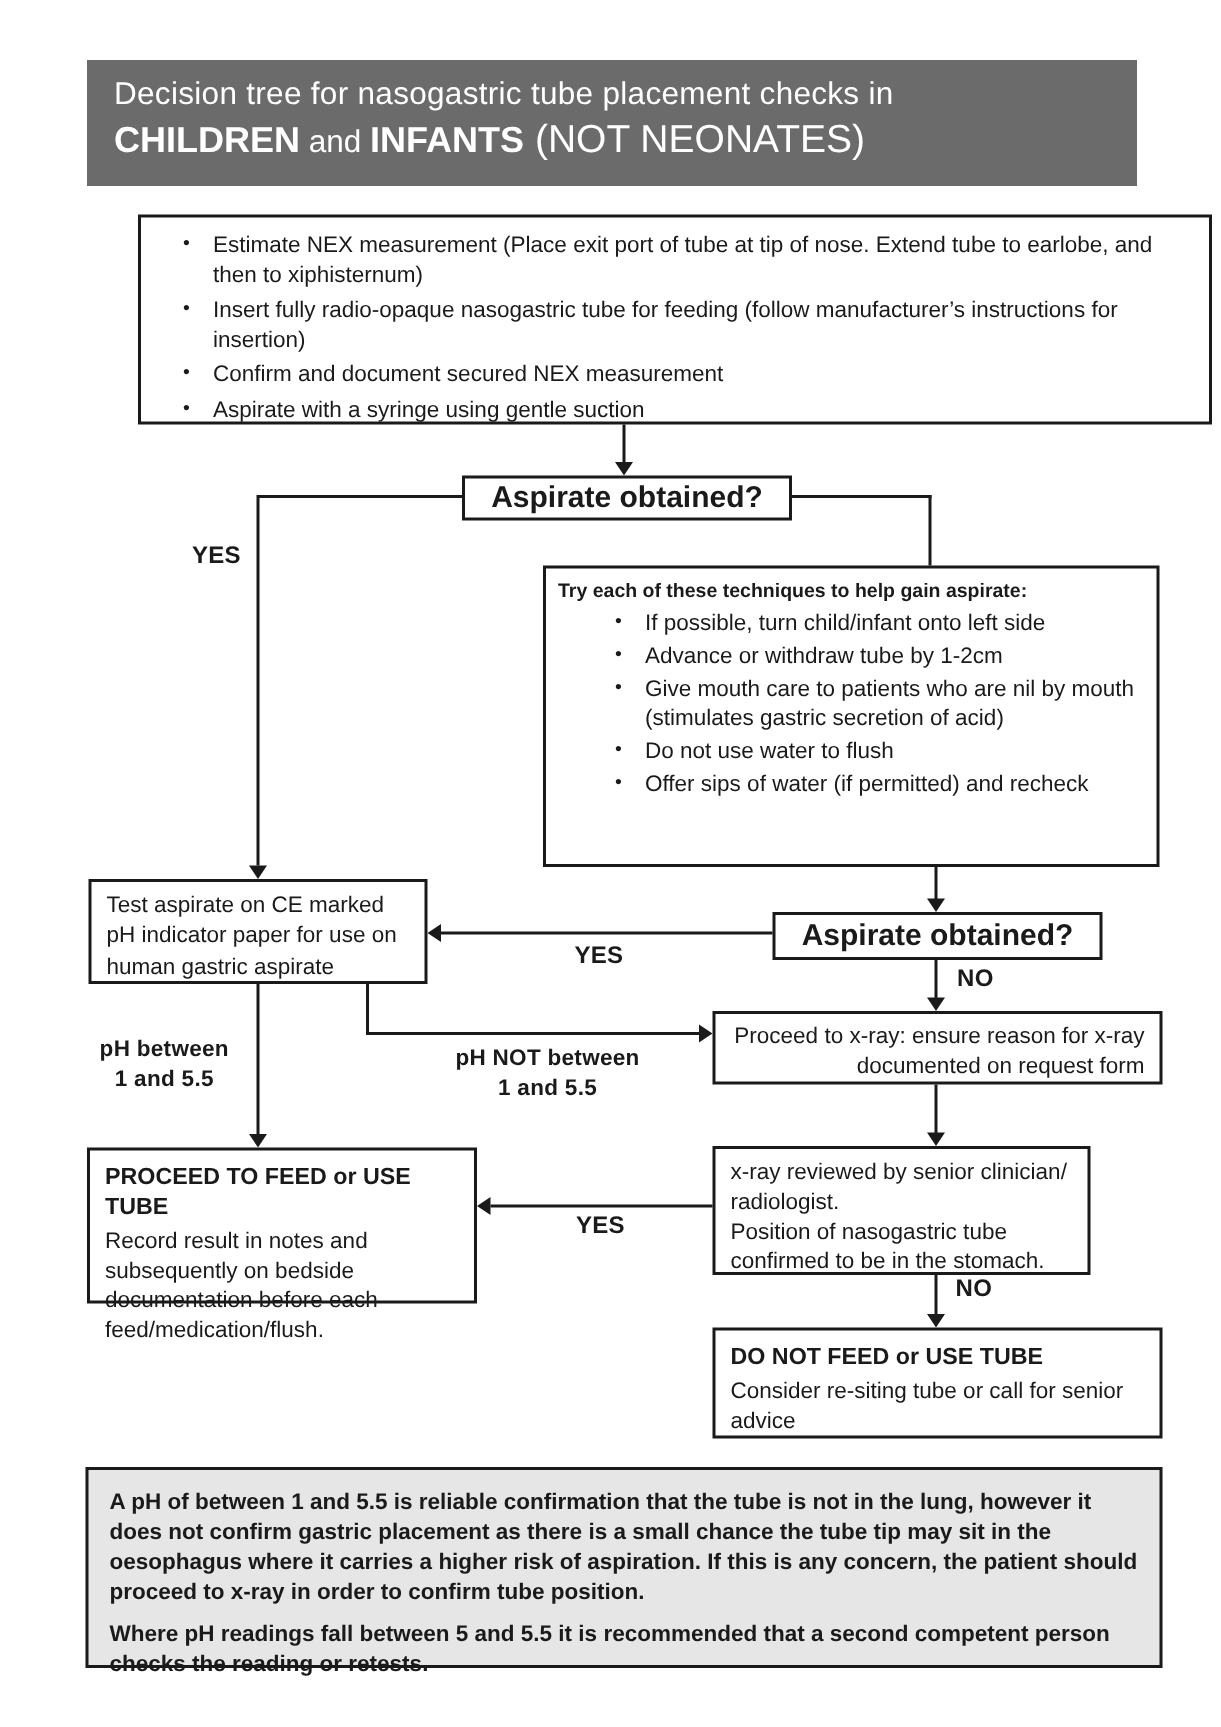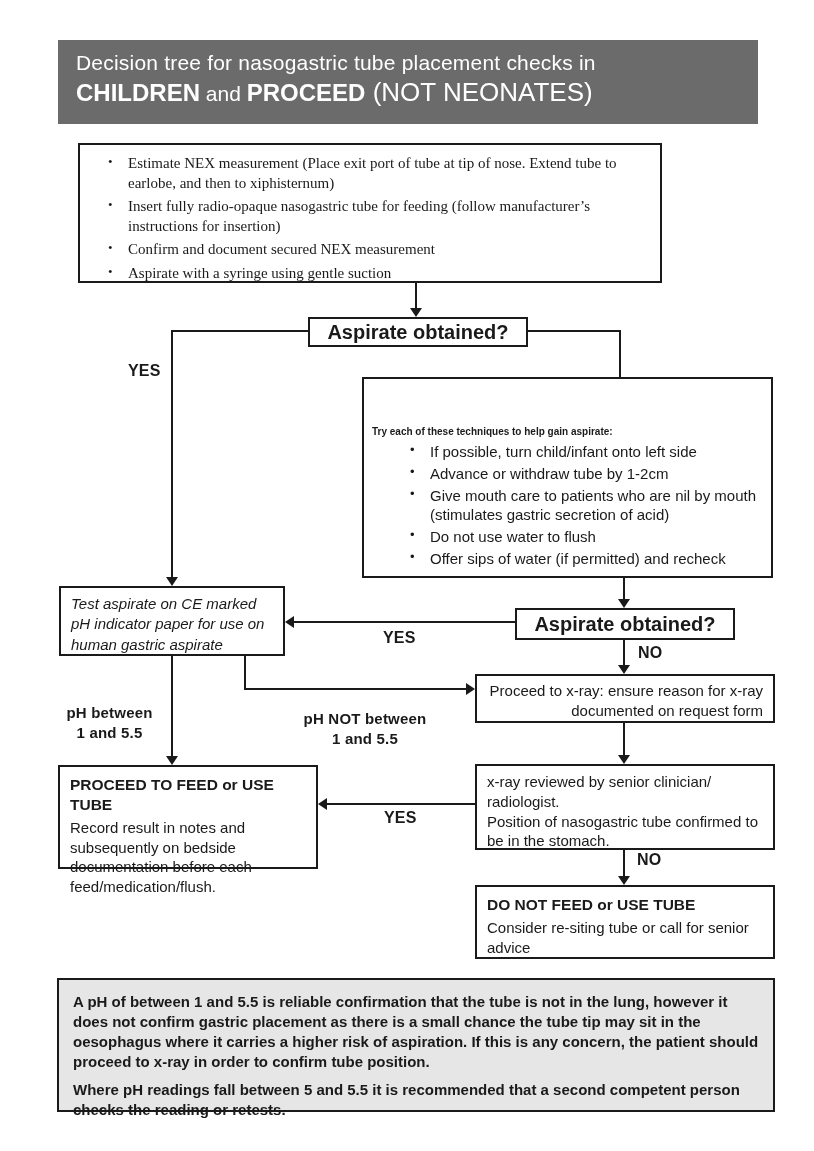--- a/index.html
+++ b/index.html
@@ -36,42 +36,42 @@
     position:absolute; background:var(--box-bg); border:2px solid var(--line);
     box-sizing:border-box; font-weight:700; font-size:20px;
     display:flex; align-items:center; justify-content:center;
   }
   .vline,.hline{position:absolute; background:var(--line);}
   .arr{position:absolute; width:0; height:0;}
   .arr-down{border-left:6px solid transparent; border-right:6px solid transparent; border-top:9px solid var(--line);}
   .arr-left{border-top:6px solid transparent; border-bottom:6px solid transparent; border-right:9px solid var(--line);}
   .arr-right{border-top:6px solid transparent; border-bottom:6px solid transparent; border-left:9px solid var(--line);}
   .elabel{position:absolute; font-weight:700; font-size:16px; letter-spacing:.2px;}
-  .elabel.center{text-align:center; font-size:15px; line-height:1.3;margin-top:13px;}
+  .elabel.center{text-align:center; font-size:15px; line-height:1.3;}
   .btitle{font-weight:700; font-size:15.5px; margin:0 0 3px 0;}
   .note{
     position:absolute; background:var(--note-bg); border:2px solid var(--line);
     box-sizing:border-box; padding:12px 14px; font-weight:700; font-size:15px; line-height:1.33;
   }
   .note p{margin:0 0 8px 0;}
   .note p:last-child{margin:0;}
-  .ttl-nowrap{white-space:nowrap; font-size:10px;margin-top:40px;}
+  .ttl-nowrap{white-space:nowrap; font-size:13px;}
   p.tight{margin:0;}
 </style>
 </head>
 <body>
 
 <div class="stage">
 
   <div class="header">
     <div class="l1">Decision tree for nasogastric tube placement checks in</div>
-    <div class="l2"><span class="big">CHILDREN</span><span> and </span><span class="big">PROCEED</span><span class="small"> (NOT NEONATES)</span></div>
+    <div class="l2"><span class="big">CHILDREN</span><span> and </span><span class="big">INFANTS</span><span class="small"> (NOT NEONATES)</span></div>
   </div>
 
-  <div class="box" style="left:78px; top:143px; width:584px; height:140px; padding:9px 8px;font-family:Liberation Serif, serif;">
+  <div class="box" style="left:92px; top:143px; width:716px; height:140px; padding:9px 8px;">
     <ul class="blist">
       <li>Estimate NEX measurement (Place exit port of tube at tip of nose. Extend tube to earlobe, and then to xiphisternum)</li>
       <li>Insert fully radio-opaque nasogastric tube for feeding (follow manufacturer’s instructions for insertion)</li>
       <li>Confirm and document secured NEX measurement</li>
       <li>Aspirate with a syringe using gentle suction</li>
     </ul>
   </div>
 
   <div class="decision" style="left:308px; top:317px; width:220px; height:30px;">Aspirate obtained?</div>
 
@@ -79,27 +79,27 @@
     <div class="btitle ttl-nowrap">Try each of these techniques to help gain aspirate:</div>
     <ul class="blist" style="margin-left:18px;">
       <li style="margin-bottom:3px;">If possible, turn child/infant onto left side</li>
       <li style="margin-bottom:3px;">Advance or withdraw tube by 1-2cm</li>
       <li style="margin-bottom:3px;">Give mouth care to patients who are nil by mouth (stimulates gastric secretion of acid)</li>
       <li style="margin-bottom:3px;">Do not use water to flush</li>
       <li>Offer sips of water (if permitted) and recheck</li>
     </ul>
   </div>
 
-  <div class="box" style="left:59px; top:586px; width:226px; height:70px; padding:6px 10px; line-height:1.35;font-style:italic;">Test aspirate on CE marked pH indicator paper for use on human gastric aspirate</div>
+  <div class="box" style="left:59px; top:586px; width:226px; height:70px; padding:6px 10px; line-height:1.35;">Test aspirate on CE marked pH indicator paper for use on human gastric aspirate</div>
 
   <div class="decision" style="left:515px; top:608px; width:220px; height:32px;">Aspirate obtained?</div>
 
   <div class="box" style="left:475px; top:674px; width:300px; height:49px; padding:5px 10px; line-height:1.32;text-align:right;">Proceed to x-ray: ensure reason for x-ray documented on request form</div>
 
-  <div class="box" style="left:475px; top:764px; width:300px; height:86px; padding:6px 10px; line-height:1.32;">
+  <div class="box" style="left:475px; top:764px; width:252px; height:86px; padding:6px 10px; line-height:1.32;">
     <p class="tight">x-ray reviewed by senior clinician/</p>
     <p class="tight">radiologist.</p>
     <p class="tight">Position of nasogastric tube confirmed to be in the stomach.</p>
   </div>
 
   <div class="box" style="left:58px; top:765px; width:260px; height:104px; padding:8px 10px; line-height:1.3;">
     <div class="btitle">PROCEED TO FEED or USE TUBE</div>
     <div>Record result in notes and subsequently on bedside documentation before each feed/medication/flush.</div>
   </div>
 

